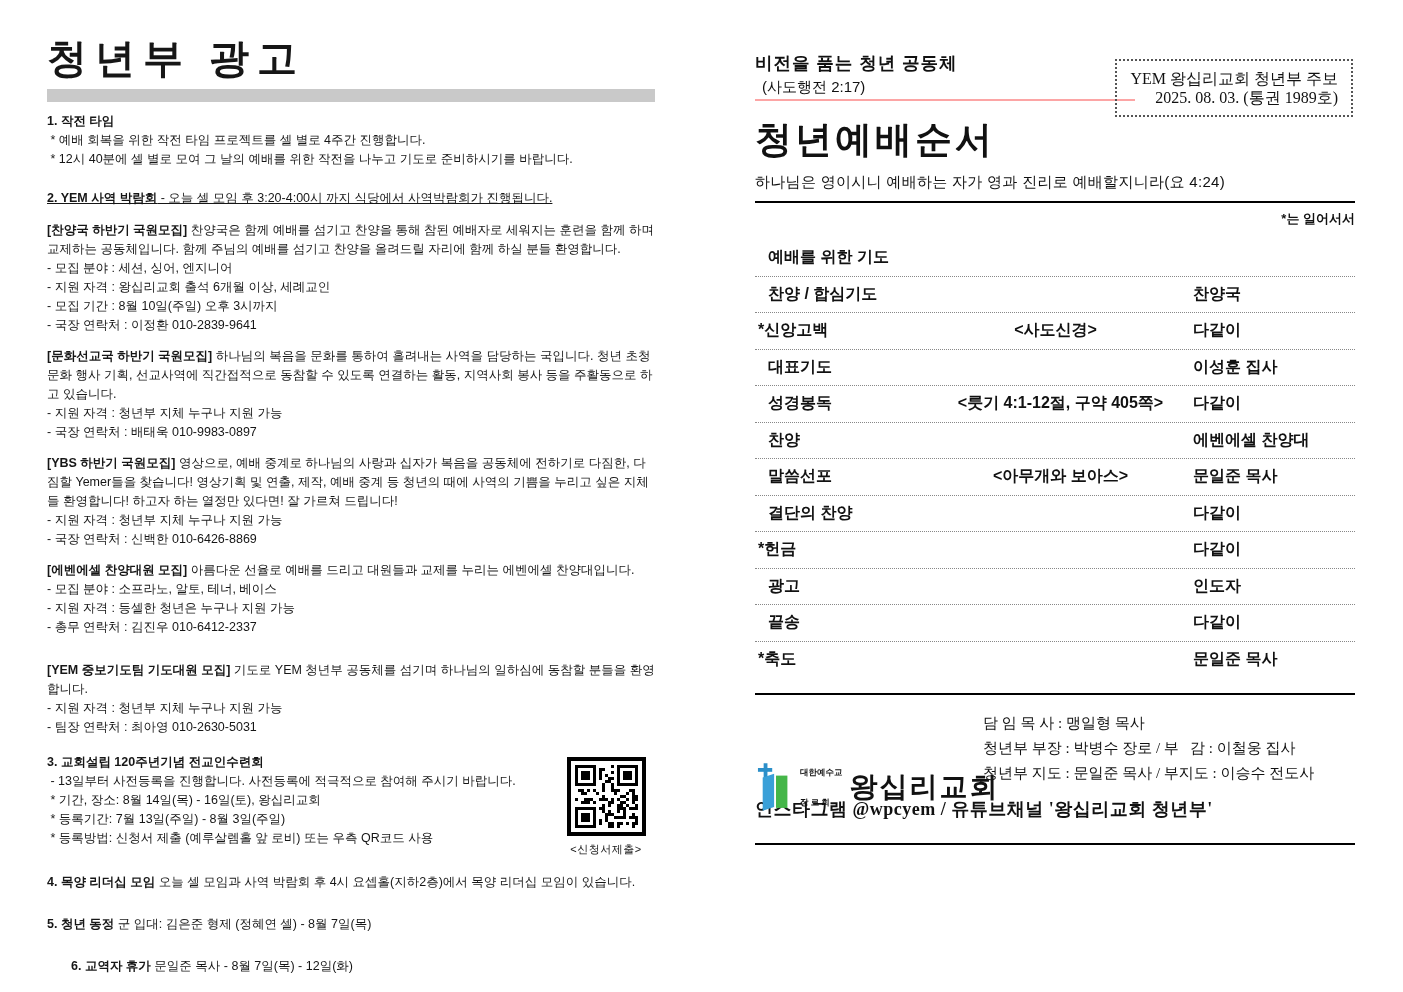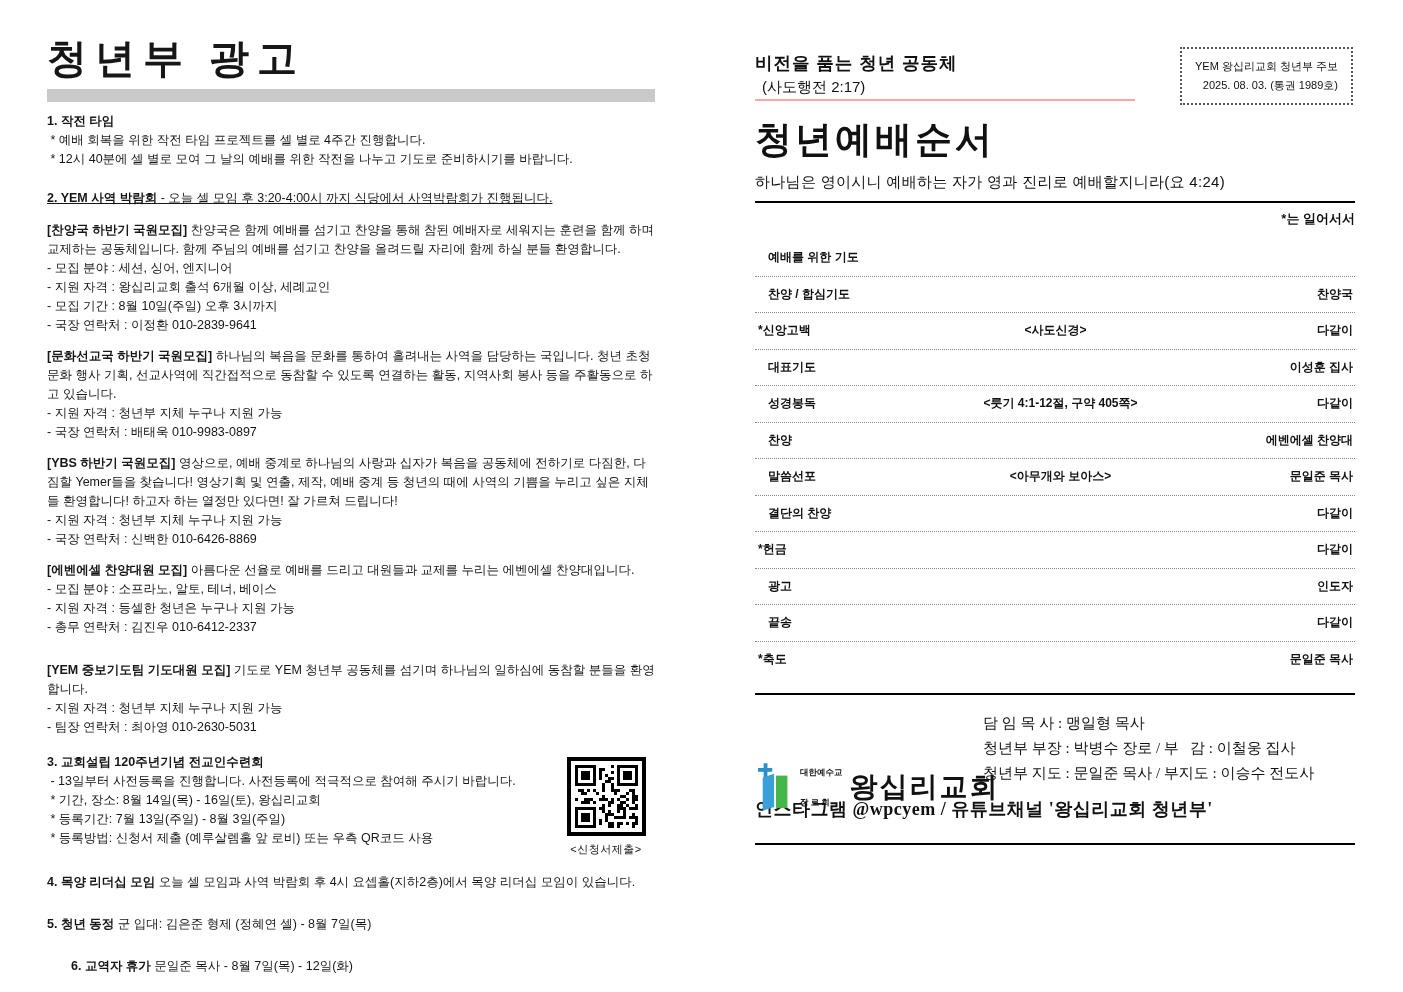--- a/index.html
+++ b/index.html
@@ -23,37 +23,37 @@
   .qr-frame { display:inline-block; border:4px solid #000; background:#fff; padding:4px; line-height:0; }
   .qr-caption { font-size:11px; margin-top:4px; letter-spacing:0.5px; }
 
   
   .right-page { position:absolute; left:755px; top:45px; width:600px; }
   .rp-header { position:relative; height:60px; }
   .rp-motto-wrap { width:380px; border-bottom:2px solid #fca5a5; height:56px; box-sizing:border-box; padding-top:6px; }
   .rp-motto { font-size:17.5px; font-weight:bold; letter-spacing:1px; }
   .rp-ref { font-size:15px; padding-left:7px; margin-top:3px; }
   .issue-box {
-    position:absolute; right:2px; top:2px; border:2px dotted #555;
-    padding:8px 13px; font-size:11px; line-height:19px; text-align:right;
+    position:absolute; right:2px; top:14px; border:2px dotted #555;
+    padding:8px 13px; font-size:16px; line-height:19px; text-align:right;font-family:Liberation Serif, serif;
   }
   .rp-title { font-size:37px; font-weight:bold; margin-top:10px; letter-spacing:3px; }
   .rp-subtitle { font-size:15px; margin-top:8px; letter-spacing:0.3px; }
   .rp-hr { border:none; border-top:2.5px solid #000; margin:9px 0 0 0; }
   .rp-standing { text-align:right; font-size:13px; font-weight:bold; margin-top:7px; }
   .worship { margin-top:12px; }
   .worder-row {
     display:flex; align-items:center; height:35.5px;
-    border-bottom:1px dotted #888; font-size:12px; font-weight:bold;
+    border-bottom:1px dotted #888; font-size:16px; font-weight:bold;
   }
   .worder-row:last-child { border-bottom:none; }
   .w-label { width:160px; padding-left:13px; white-space:pre; }
   .w-label.star { padding-left:3px; }
   .w-center { flex:1; text-align:center; }
-  .w-right { width:160px; text-align:right; padding-right:2px; white-space:pre; }
+  .w-right { width:160px; padding-right:2px; white-space:pre; }
   .rp-thick { border:none; border-top:2.5px solid #000; margin:16px 0 0 0; }
   .footer { position:relative; height:148px; border-bottom:2.5px solid #000; font-family:"Liberation Serif", serif; }
   .staff { margin-left:228px; padding-top:16px; font-size:15px; line-height:25px; }
   .staff .line { white-space:pre-wrap; }
   .sns { text-align:left; margin-top:11px; font-size:18px; font-weight:bold; padding-right:10px; letter-spacing:0.5px; }
   .logo { position:absolute; left:2px; top:52px; display:flex; align-items:center; }
   .logo-denom { font-size:8.5px; line-height:10px; margin:0 7px 0 5px; font-weight:bold; font-family:"Liberation Serif", serif; white-space:pre; }
   .logo-name { font-size:28px; font-weight:bold; letter-spacing:2px; font-family:Liberation Mono, monospace; }
 </style>
 </head>

